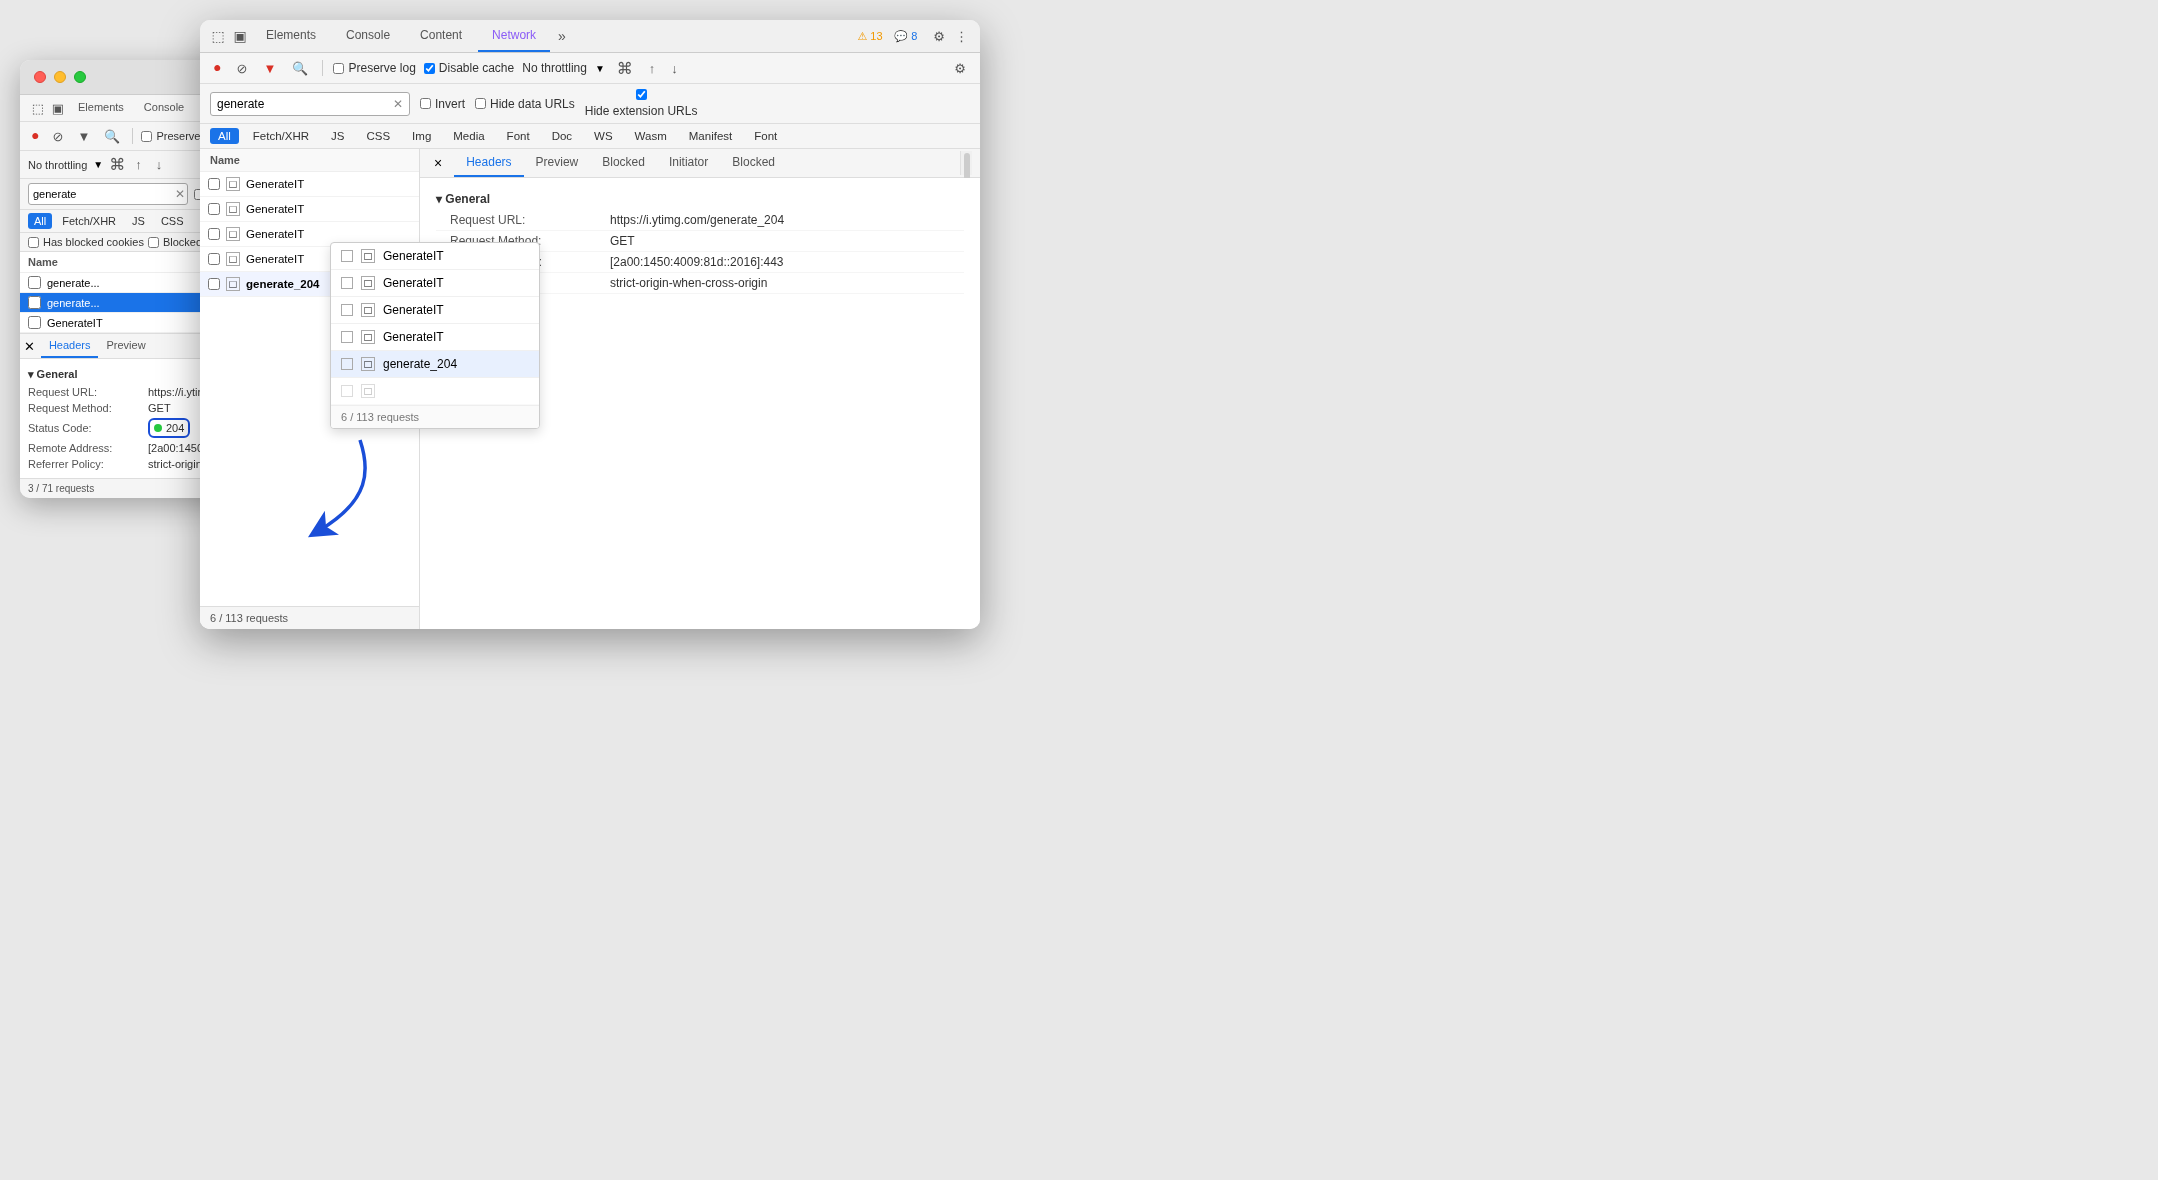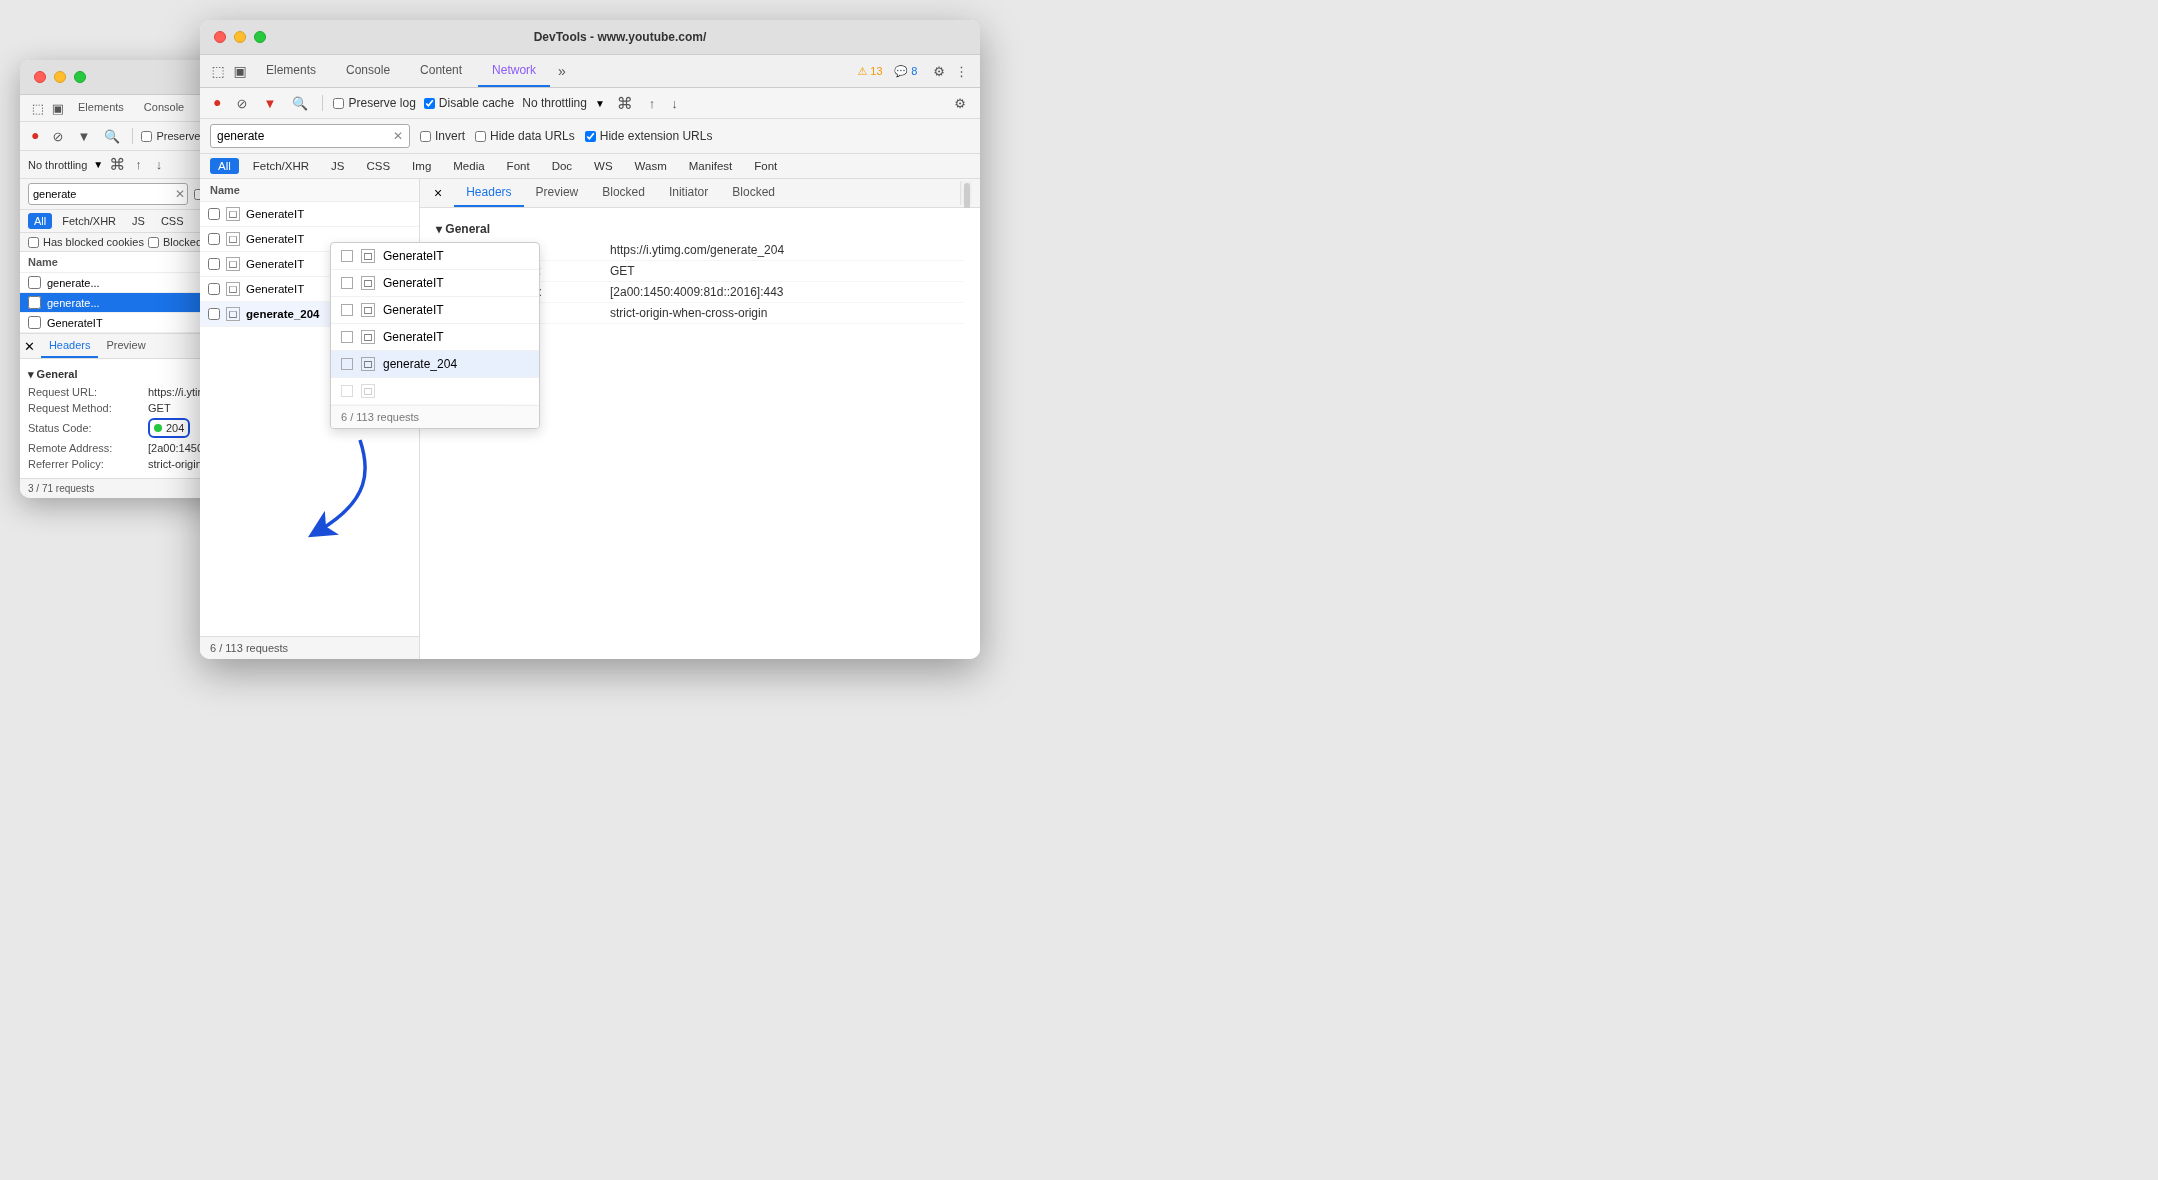--- a/index.html
+++ b/index.html
@@ -690,26 +690,20 @@
         <span class="detail-value">strict-origin-when-cross-origin</span>
       </div>
     </div>
   </div>
 
   <div class="network-footer">3 / 71 requests</div>
 </div>
 
 <div class="devtools-front">
 
-  <div class="window-titlebar">
-    <span class="traffic-light tl-red"></span>
-    <span class="traffic-light tl-yellow"></span>
-    <span class="traffic-light tl-green"></span>
-    <span class="window-title">DevTools - www.youtube.com/</span>
-  </div>
 
   <div class="front-tab-bar">
     <span class="toolbar-icon" style="font-size:14px;">⬚</span>
     <span class="toolbar-icon" style="font-size:14px;">▣</span>
     <span class="front-tab">Elements</span>
     <span class="front-tab">Console</span>
     <span class="front-tab">Content</span>
     <span class="front-tab active">Network</span>
     <span class="more-tabs">»</span>
     <span style="flex:1;"></span>
@@ -756,21 +750,21 @@
       <span style="cursor:pointer;color:#888;font-size:12px;">✕</span>
     </div>
     <label class="checkbox-label" style="font-size:12px;">
       <input type="checkbox" style="">
       <span>Invert</span>
     </label>
     <label class="checkbox-label" style="font-size:12px;">
       <input type="checkbox" style="">
       <span>Hide data URLs</span>
     </label>
-    <label class="checkbox-label" style="font-size:12px;">
+    <label class="checkbox-label" style="font-size:12px;flex-direction:column;">
       <input type="checkbox" checked="" style="">
       <span>Hide extension URLs</span>
     </label>
   </div>
 
   <div class="front-filter-bar">
     <button class="front-filter-btn active">All</button>
     <button class="front-filter-btn">Fetch/XHR</button>
     <button class="front-filter-btn">JS</button>
     <button class="front-filter-btn">CSS</button>

